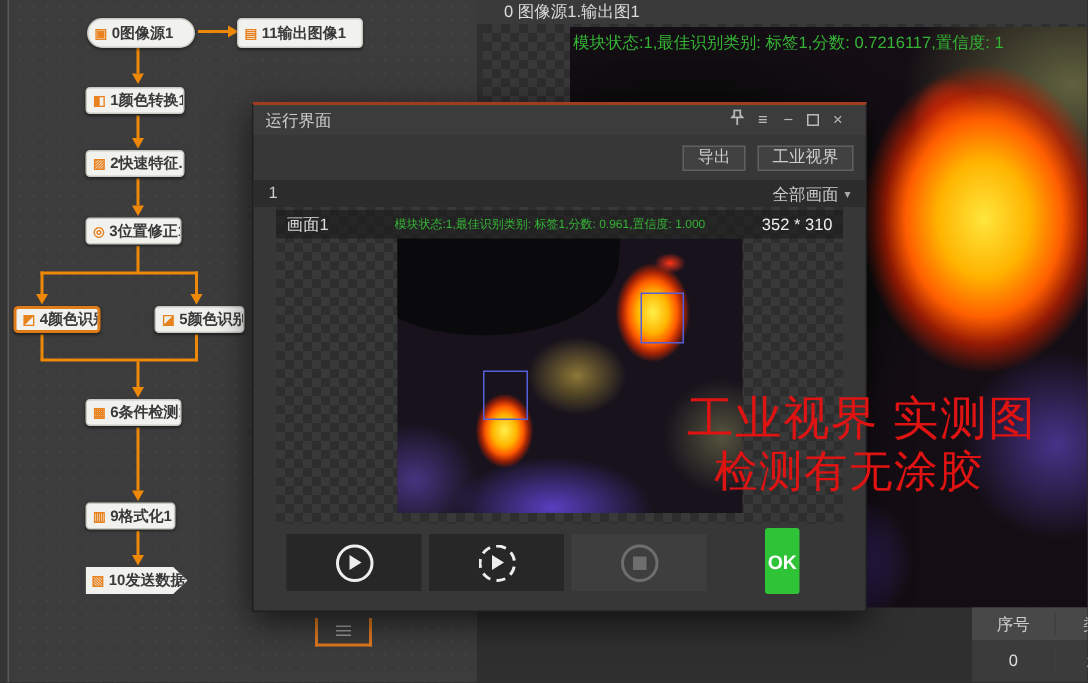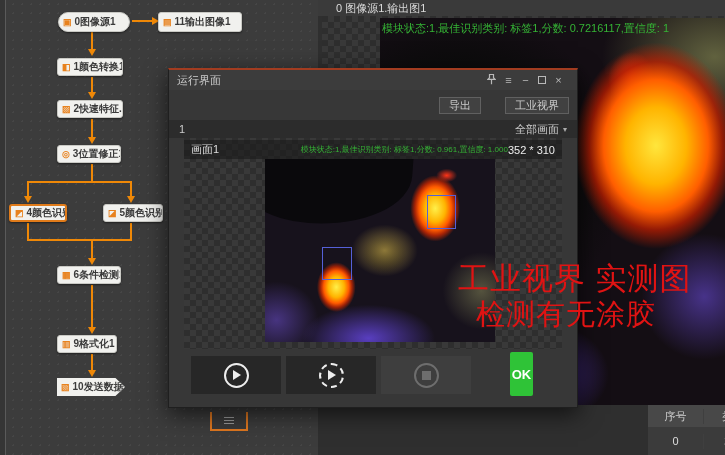--- a/index.html
+++ b/index.html
@@ -41,42 +41,42 @@
   .bg-status { position:absolute; left:60px; top:5px; font-size:11px; white-space:nowrap; }
 
   
   .table-band { position:absolute; left:330px; top:405px; width:395px; height:50px; background:#2c2c2c; }
   .rtable { position:absolute; left:0; top:0; width:325px; height:50px; }
   .rt-head { display:flex; height:22px; background:#484848; color:#cfcfcf; font-size:11px; align-items:center; }
   .rt-row  { display:flex; height:28px; background:#3b3b3b; color:#dddddd; font-size:11px; align-items:center; }
   .rt-c0 { width:55px; text-align:center; } .rt-c1 { width:70px; text-align:center; border-left:1px solid #3f3f3f; } .rt-cr { flex:1; }
 
   
-  .wm { position:absolute; color:#e01313; font-family:Liberation Sans, sans-serif; z-index:60; white-space:nowrap; letter-spacing:1px; }
+  .wm { position:absolute; color:#e01313; font-family:Liberation Serif, serif; z-index:60; white-space:nowrap; letter-spacing:1px; }
   .wm1 { left:458px; top:258px; font-size:31px; }
   .wm2 { left:476px; top:295px; font-size:29px; }
 
   
   .dialog { position:absolute; left:168px; top:68px; width:410px; height:340px; background:#373737;
     border:1px solid #1f1f1f; border-top:2px solid #a23c20; box-shadow:0 6px 22px rgba(0,0,0,.65); z-index:20; }
   .dlg-titlebar { position:relative; height:20px; background:#3c3c3c; color:#cccccc; font-size:11px;
     display:flex; align-items:center; padding:0 10px 0 8px; }
   .dlg-title { flex:1; }
   .tb-ico { color:#b9b9b9; font-size:11px; width:17px; text-align:center; cursor:default; }
   .tb-max { display:inline-block; width:8px; height:8px; border:1px solid #b9b9b9; margin:0 4px; }
-  .dlg-toolbar { height:30px; display:flex; justify-content:flex-end; align-items:center; gap:24px; padding-right:8px; }
+  .dlg-toolbar { height:30px; display:flex; justify-content:flex-end; align-items:center; gap:8px; padding-right:8px; }
   .dlg-btn { height:17px; border:1px solid #606060; background:#414141; color:#cccccc; font-size:11px; line-height:15px; padding:0 9px; }
   .dlg-pagebar { height:18px; background:#2c2c2c; color:#cccccc; font-size:11px; display:flex; align-items:center; padding:0 10px; }
   .dlg-pageno { flex:1; }
   .caret { font-size:8px; color:#aaaaaa; margin-left:4px; }
   .dlg-imgarea { position:relative; height:211px; margin:0 15px; }
   .dlg-overlayband { position:absolute; left:0; top:2px; width:100%; height:19px; background:rgba(26,26,26,.6);
     display:flex; align-items:center; color:#dddddd; font-size:11px; padding:0 7px; z-index:5; }
   .dlg-viewname { width:72px; }
-  .dlg-status { font-size:8px; flex:1; white-space:nowrap; overflow:hidden;text-align:right; }
+  .dlg-status { font-size:8px; flex:1; white-space:nowrap; overflow:hidden; }
   .dlg-res { color:#eeeeee; }
   .dlg-photo { position:absolute; left:81px; top:21px; width:230px; height:183px; overflow:hidden; background-color:#17121c;
     background-image:
       radial-gradient(27px 36px at 74% 27%, #fff04a, #ffb400 38%, #ff5a00 60%, rgba(205,40,0,.8) 75%, rgba(150,20,0,0) 92%),
       radial-gradient(21px 27px at 31% 70%, #fff04a, #ffb400 38%, #ff5a00 60%, rgba(205,40,0,.75) 75%, rgba(150,20,0,0) 92%),
       radial-gradient(14px 9px at 79% 9%, #ff3418, rgba(255,52,24,0) 75%),
       radial-gradient(46px 36px at 52% 50%, rgba(155,132,62,.9), rgba(155,132,62,0) 72%),
       radial-gradient(26px 22px at 52% 52%, #0d0b07, rgba(13,11,7,0) 85%),
       radial-gradient(95px 48px at 45% 98%, rgba(100,70,220,.85), rgba(100,70,220,0) 70%),
       radial-gradient(55px 55px at 94% 72%, rgba(118,118,80,.65), rgba(0,0,0,0) 70%),

